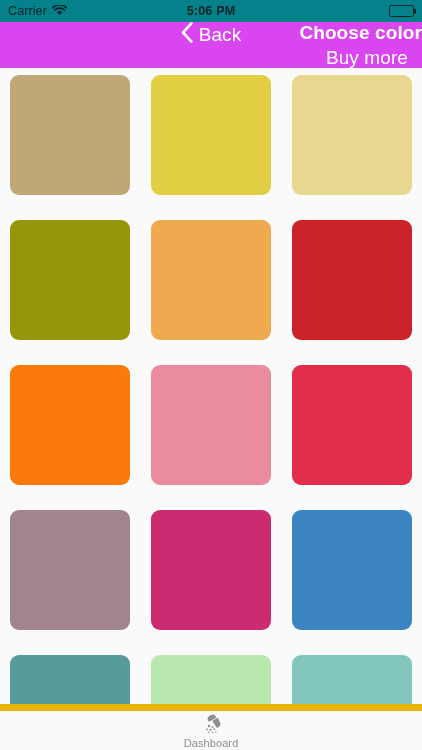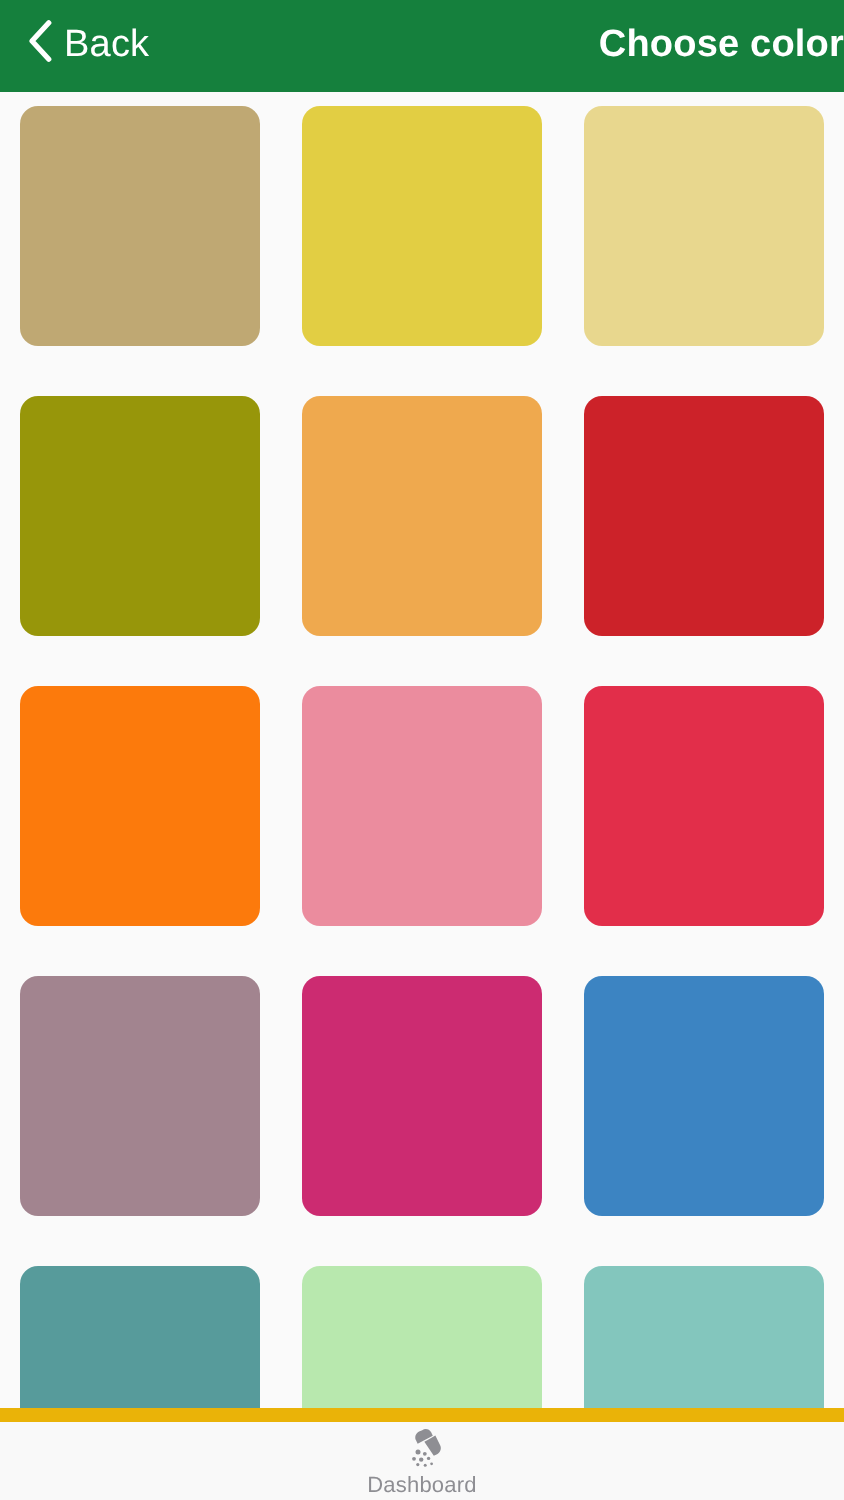--- a/index.html
+++ b/index.html
@@ -196,33 +196,55 @@
   }
 
   .tab-item.inactive .tab-label { color: #8E8E93; }
   .tab-item.active .tab-label { color: #2083E4; }
 </style>
 </head>
 <body>
 
 <div id="app">
 
-
-  <div class="nav-bar" style="background: #15803d;">
+  <div class="status-bar" style="background: rgb(4, 129, 138);">
+    <div class="status-left">
+      <span class="carrier-label">Carrier</span>
+      <span class="wifi-icon">
+        <svg width="15" height="11" viewBox="0 0 15 11">
+          <path d="M7.5 9.9 L4.9 7.1 A3.9 3.9 0 0 1 10.1 7.1 Z" fill="#0A2324"></path>
+          <path d="M2.6 5.0 A7.1 7.1 0 0 1 12.4 5.0" stroke="#0A2324" stroke-width="1.7" fill="none" stroke-linecap="round"></path>
+          <path d="M0.8 2.6 A9.7 9.7 0 0 1 14.2 2.6" stroke="#0A2324" stroke-width="1.7" fill="none" stroke-linecap="round"></path>
+        </svg>
+      </span>
+    </div>
+
+    <div class="status-time">5:06 PM</div>
+
+    <div class="status-right">
+      <span class="battery">
+        <span class="battery-fill"></span>
+        <span class="battery-cap"></span>
+      </span>
+    </div>
+  </div>
+
+  <div class="nav-bar" style="background: #d946ef; flex-direction: column;">
     <div class="nav-back">
       <span>
         <svg width="12" height="21" viewBox="0 0 12 21">
           <path d="M10.4 1.4 L2.0 10.5 L10.4 19.6" stroke="#FFFFFF" stroke-width="2.6" fill="none" stroke-linecap="round" stroke-linejoin="round"></path>
         </svg>
       </span>
       <span class="nav-back-label">Back</span>
     </div>
 
     <div class="nav-title">Choose color</div>
 
+    <div class="nav-action">Buy more</div>
   </div>
 
   <div class="grid-scroll">
     <div class="color-grid">
         <div class="color-tile" style="background: rgb(191, 168, 115);"></div>
         <div class="color-tile" style="background: rgb(226, 206, 67);"></div>
         <div class="color-tile" style="background: rgb(232, 215, 142);"></div>
         <div class="color-tile" style="background: rgb(151, 150, 10);"></div>
         <div class="color-tile" style="background: rgb(239, 169, 78);"></div>
         <div class="color-tile" style="background: rgb(204, 34, 41);"></div>

